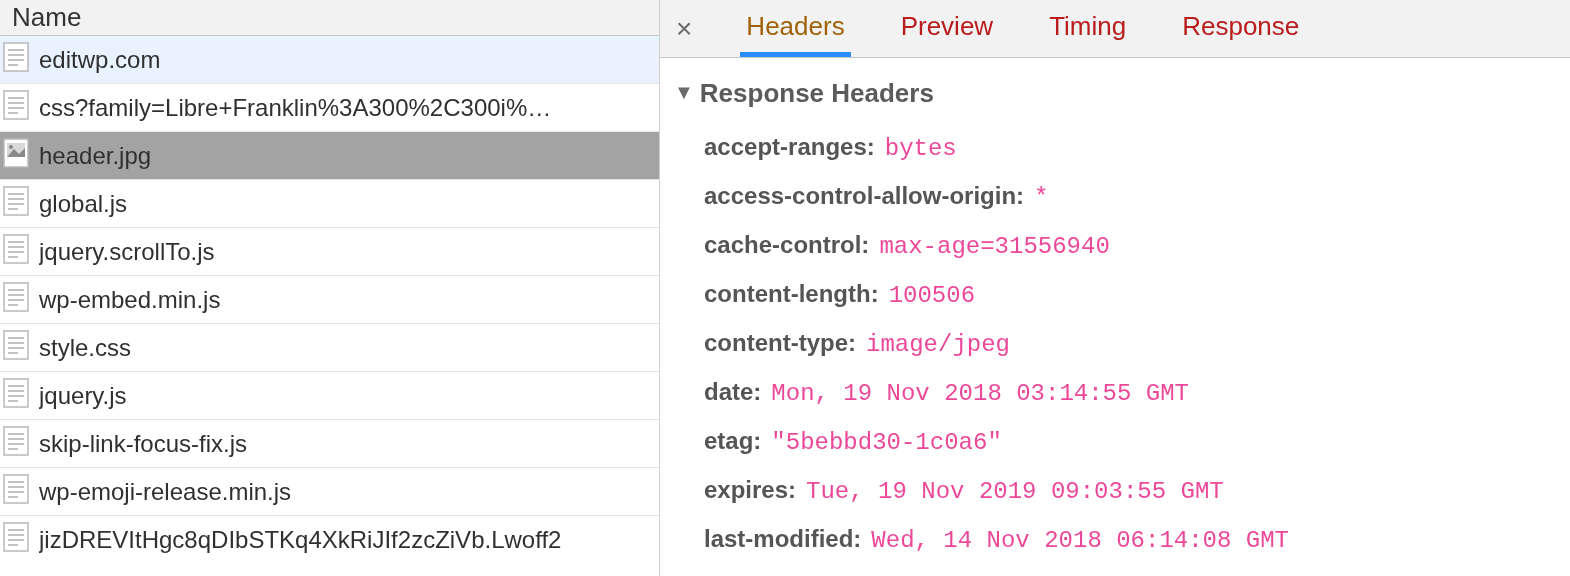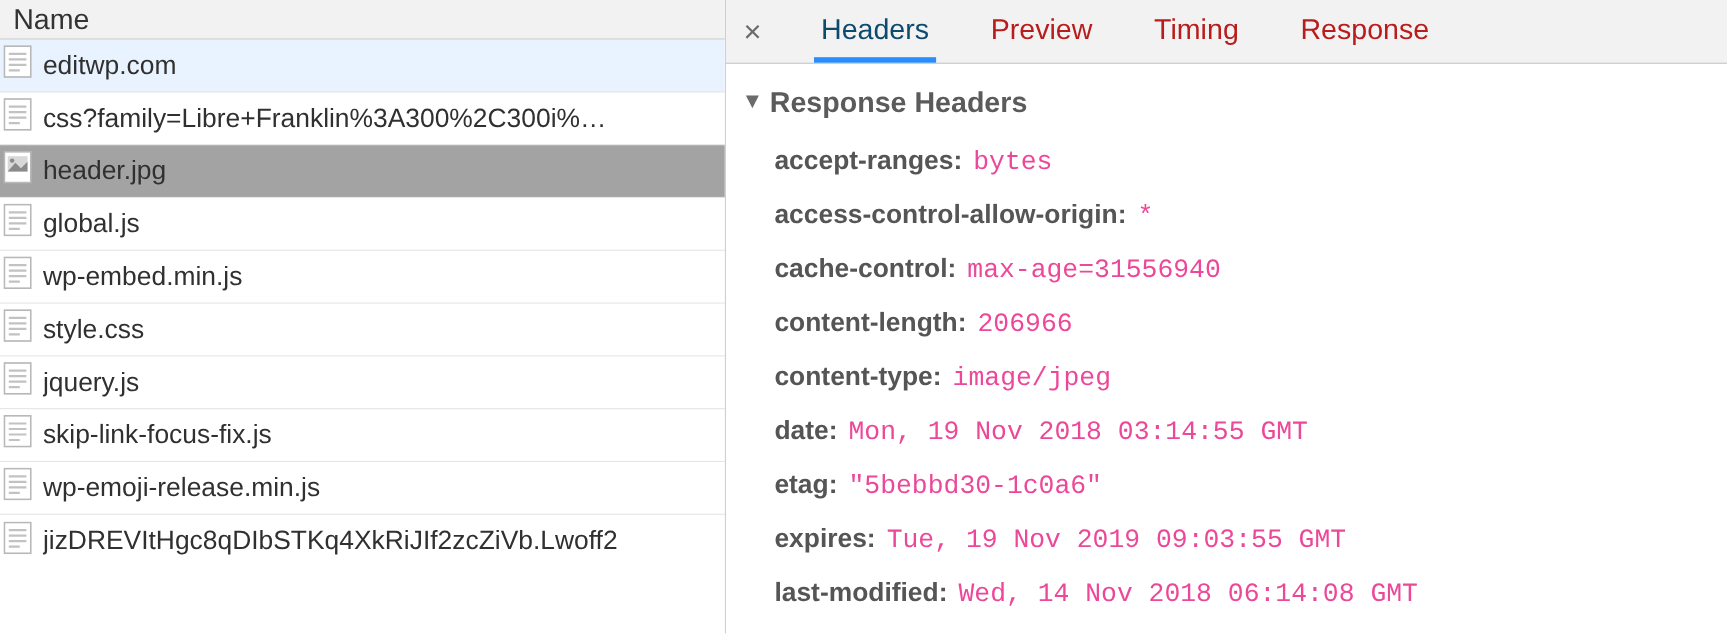--- a/index.html
+++ b/index.html
@@ -88,21 +88,21 @@
     color: #b91c1c;
     font-size: 26px;
     height: 100%;
     display: flex;
     align-items: center;
     padding: 0 6px;
     border-bottom: 5px solid transparent;
     cursor: pointer;
   }
   .tab.active {
-    color: #0c4a6e;
+    color: #a16207;
     border-bottom: 5px solid #2a8dff;
   }
   .details {
     flex: 1;
     padding: 20px 14px 0 14px;
     overflow: hidden;
     font-size: 24px;
   }
   .section-head {
     display: flex;
@@ -176,20 +176,30 @@
         </div>
         <div class="row ">
           <span><svg class="file-icon" viewBox="0 0 26 30">
               <rect x="1" y="1" width="24" height="28" fill="#fff" stroke="#b8b8b8" stroke-width="1.5"></rect>
               <line x1="5" y1="8" x2="21" y2="8" stroke="#c2c2c2" stroke-width="2"></line>
               <line x1="5" y1="13" x2="21" y2="13" stroke="#c2c2c2" stroke-width="2"></line>
               <line x1="5" y1="18" x2="21" y2="18" stroke="#c2c2c2" stroke-width="2"></line>
               <line x1="5" y1="23" x2="15" y2="23" stroke="#c2c2c2" stroke-width="2"></line>
             </svg></span>
           <span class="name">global.js</span>
+        </div>
+        <div class="row ">
+          <span><svg class="file-icon" viewBox="0 0 26 30">
+              <rect x="1" y="1" width="24" height="28" fill="#fff" stroke="#b8b8b8" stroke-width="1.5"></rect>
+              <line x1="5" y1="8" x2="21" y2="8" stroke="#c2c2c2" stroke-width="2"></line>
+              <line x1="5" y1="13" x2="21" y2="13" stroke="#c2c2c2" stroke-width="2"></line>
+              <line x1="5" y1="18" x2="21" y2="18" stroke="#c2c2c2" stroke-width="2"></line>
+              <line x1="5" y1="23" x2="15" y2="23" stroke="#c2c2c2" stroke-width="2"></line>
+            </svg></span>
+          <span class="name">jquery.scrollTo.js</span>
         </div>
         <div class="row ">
           <span><svg class="file-icon" viewBox="0 0 26 30">
               <rect x="1" y="1" width="24" height="28" fill="#fff" stroke="#b8b8b8" stroke-width="1.5"></rect>
               <line x1="5" y1="8" x2="21" y2="8" stroke="#c2c2c2" stroke-width="2"></line>
               <line x1="5" y1="13" x2="21" y2="13" stroke="#c2c2c2" stroke-width="2"></line>
               <line x1="5" y1="18" x2="21" y2="18" stroke="#c2c2c2" stroke-width="2"></line>
               <line x1="5" y1="23" x2="15" y2="23" stroke="#c2c2c2" stroke-width="2"></line>
             </svg></span>
           <span class="name">wp-embed.min.js</span>
@@ -271,21 +281,21 @@
           <div class="hdr-line">
             <span class="hdr-name">access-control-allow-origin:</span>
             <span class="hdr-val">*</span>
           </div>
           <div class="hdr-line">
             <span class="hdr-name">cache-control:</span>
             <span class="hdr-val">max-age=31556940</span>
           </div>
           <div class="hdr-line">
             <span class="hdr-name">content-length:</span>
-            <span class="hdr-val">206966</span>
+            <span class="hdr-val">100506</span>
           </div>
           <div class="hdr-line">
             <span class="hdr-name">content-type:</span>
             <span class="hdr-val">image/jpeg</span>
           </div>
           <div class="hdr-line">
             <span class="hdr-name">date:</span>
             <span class="hdr-val">Mon, 19 Nov 2018 03:14:55 GMT</span>
           </div>
           <div class="hdr-line">

